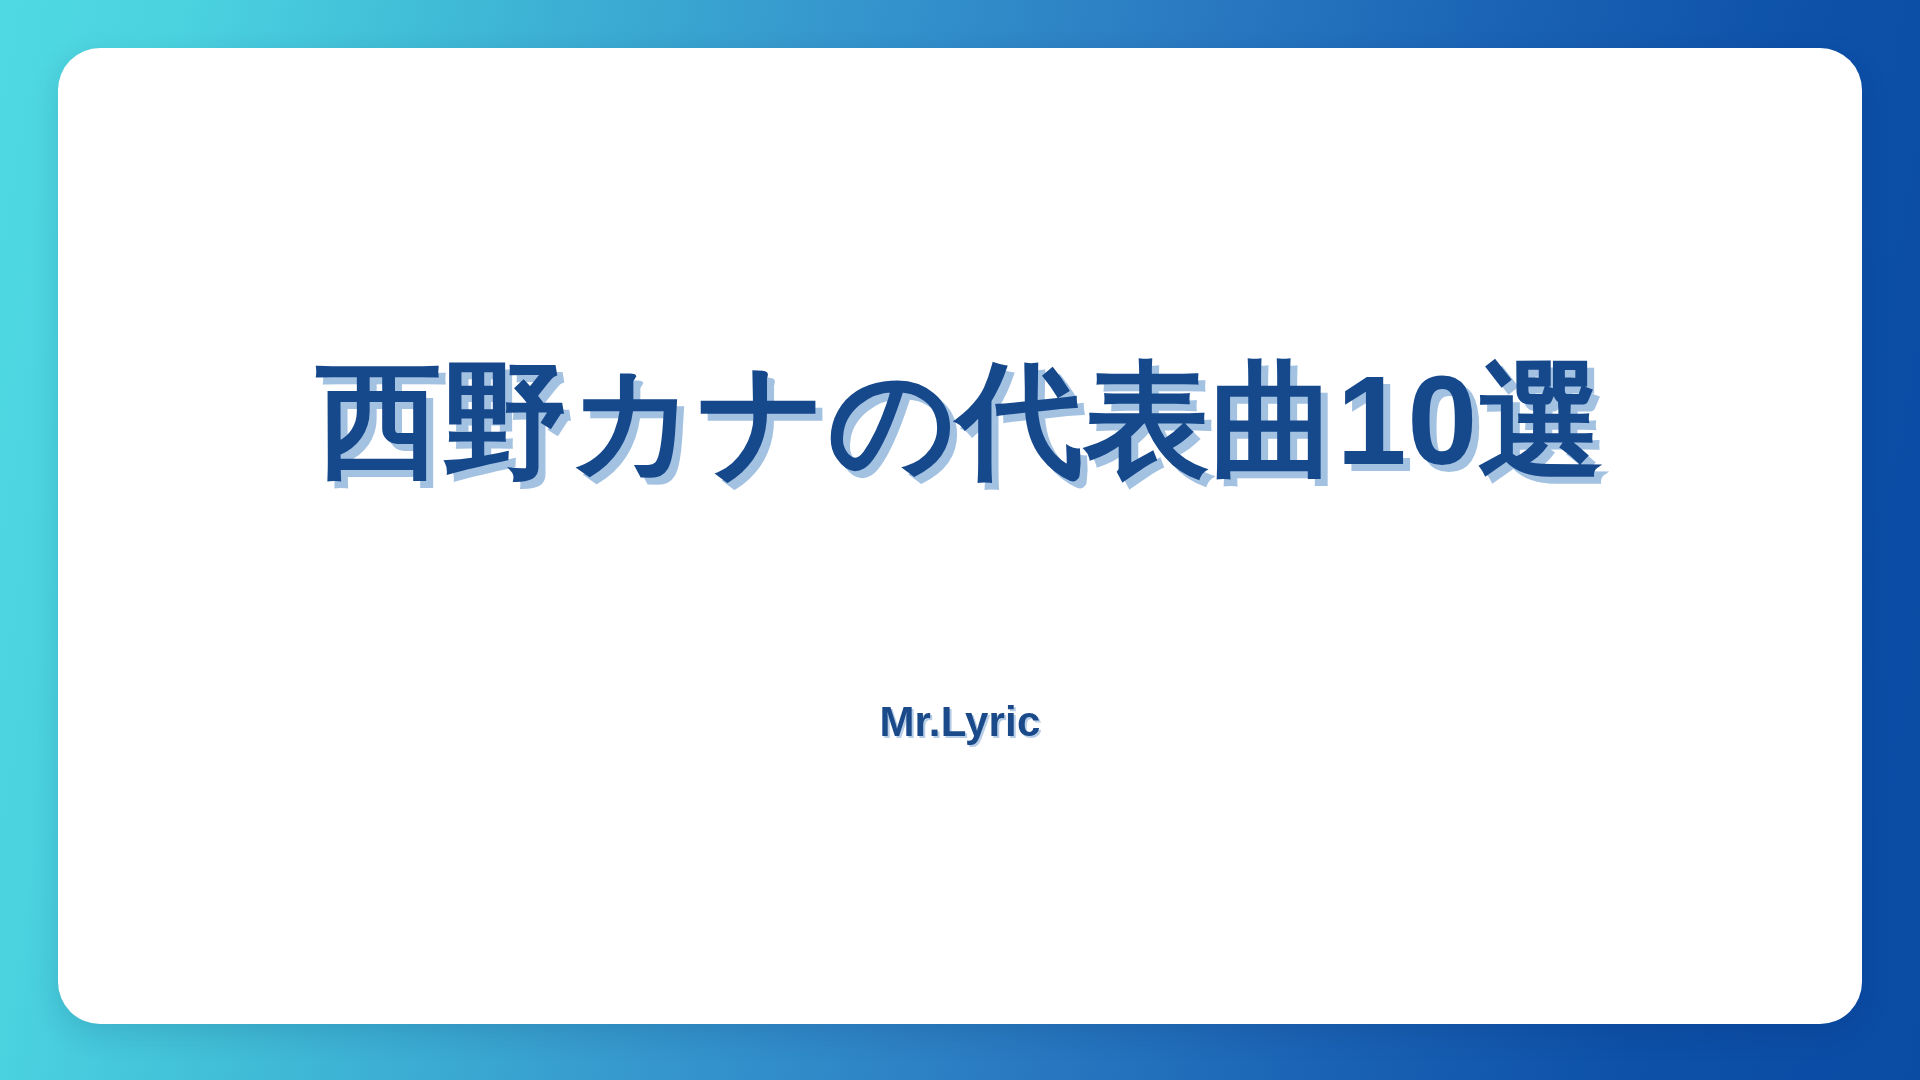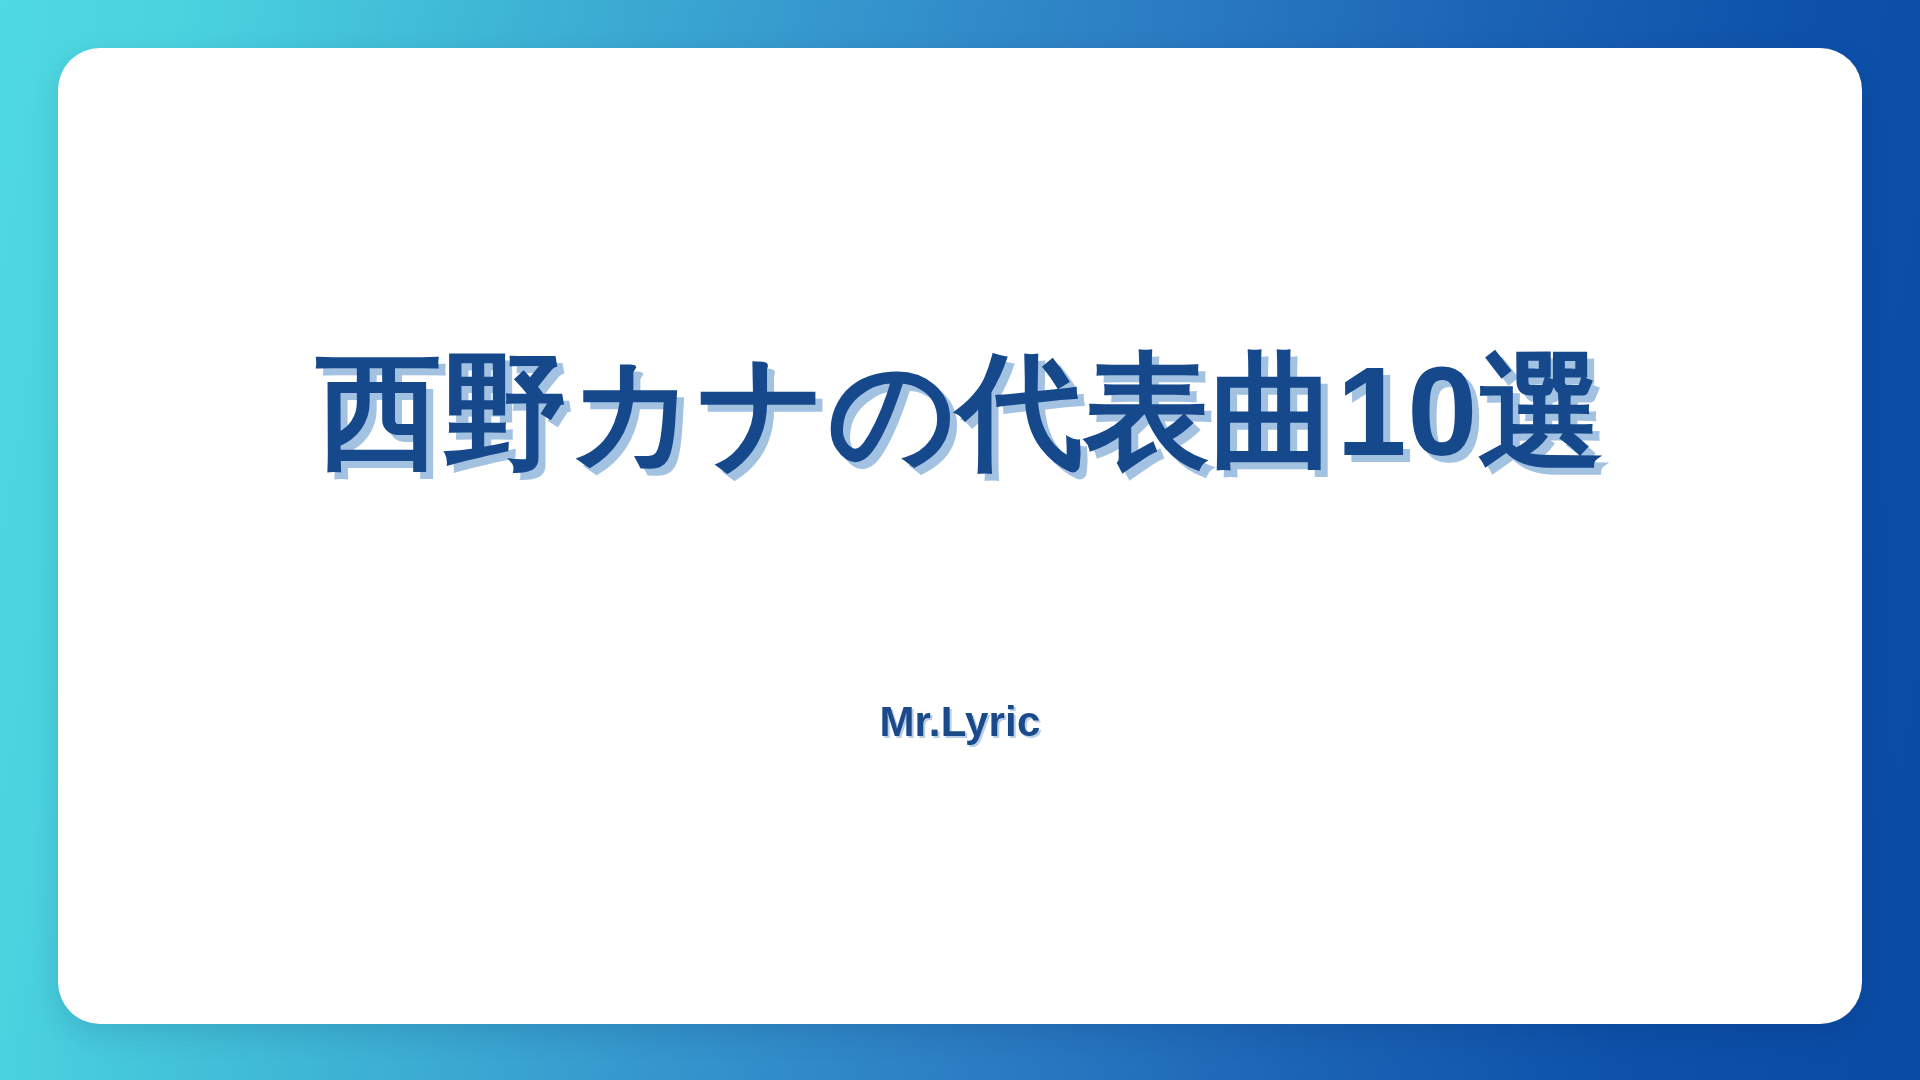--- a/index.html
+++ b/index.html
@@ -77,21 +77,21 @@
     width: 1px;
   }
 
   #slide-subtitle {
     font-size: 42px;
     font-weight: 700;
     color: #1b4a8a;
     text-align: center;
     letter-spacing: 0.2px;
     text-shadow: 2px 2px 0 rgba(160, 190, 222, 0.75);
-    margin: 16px;
+    margin: 7px;
     padding: 0;
     white-space: nowrap;
   }
 </style>
 </head>
 <body>
 
 <div id="slide-root">
 
   <div id="slide-card">

